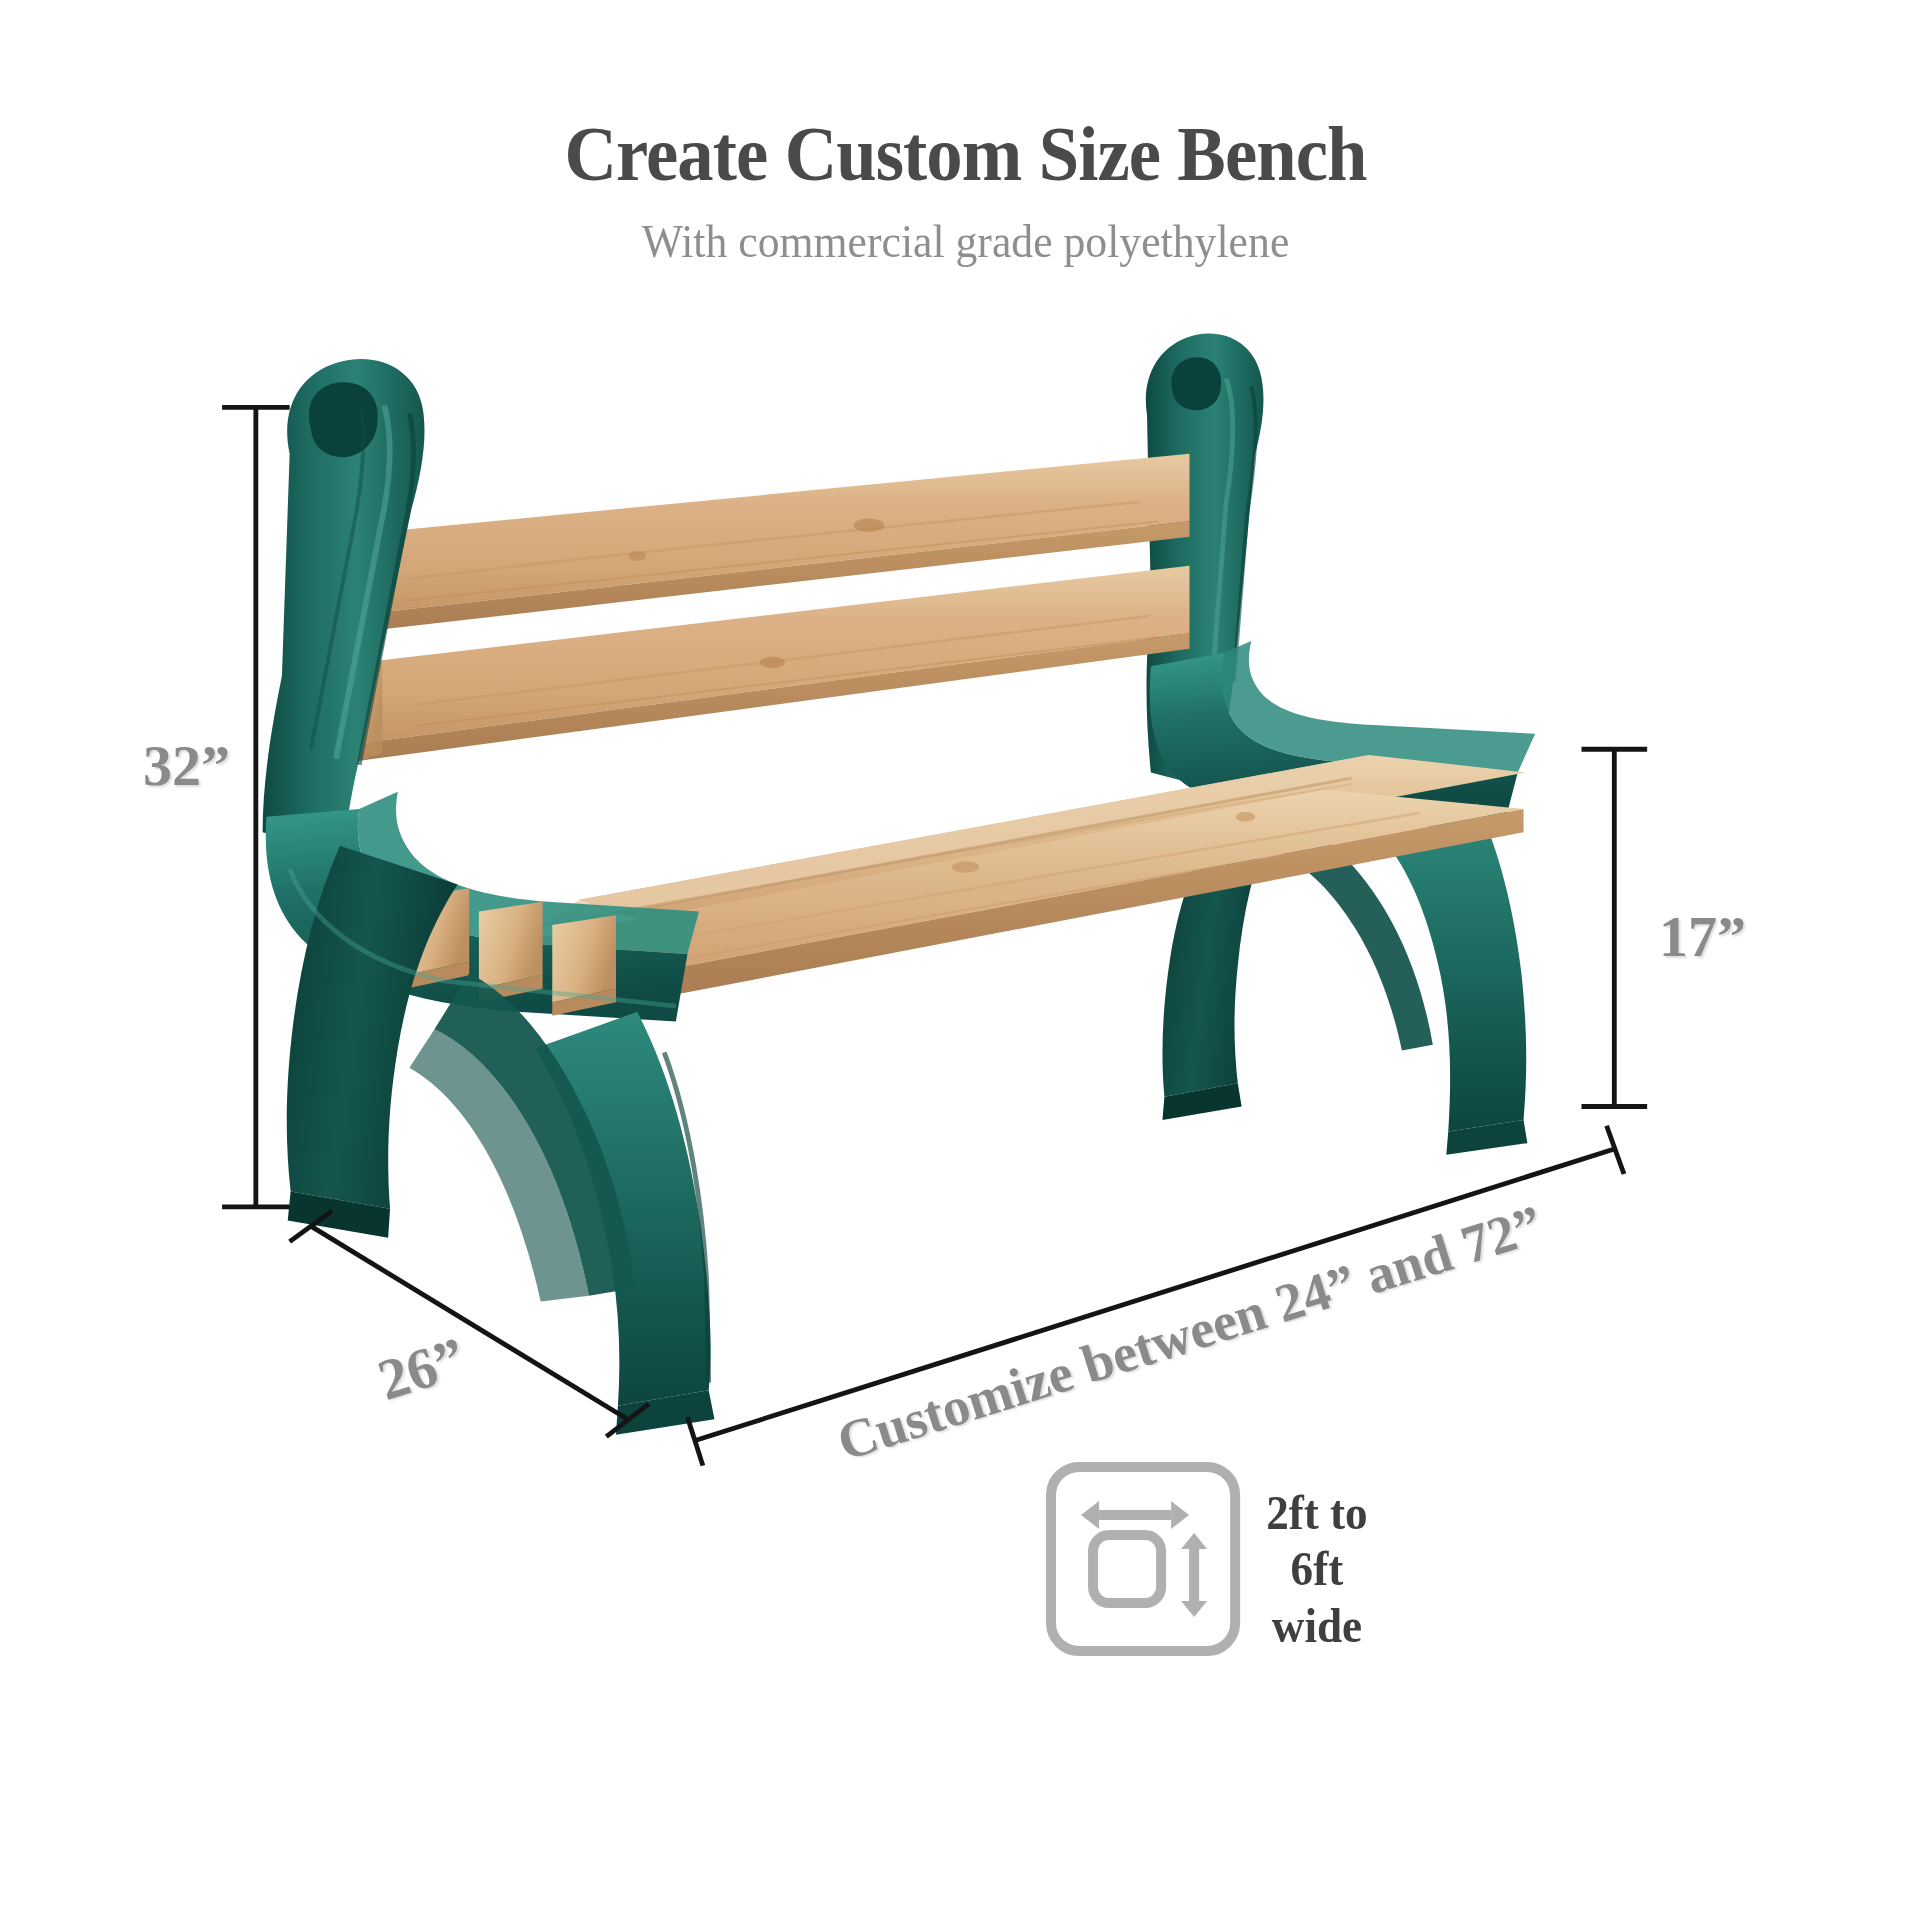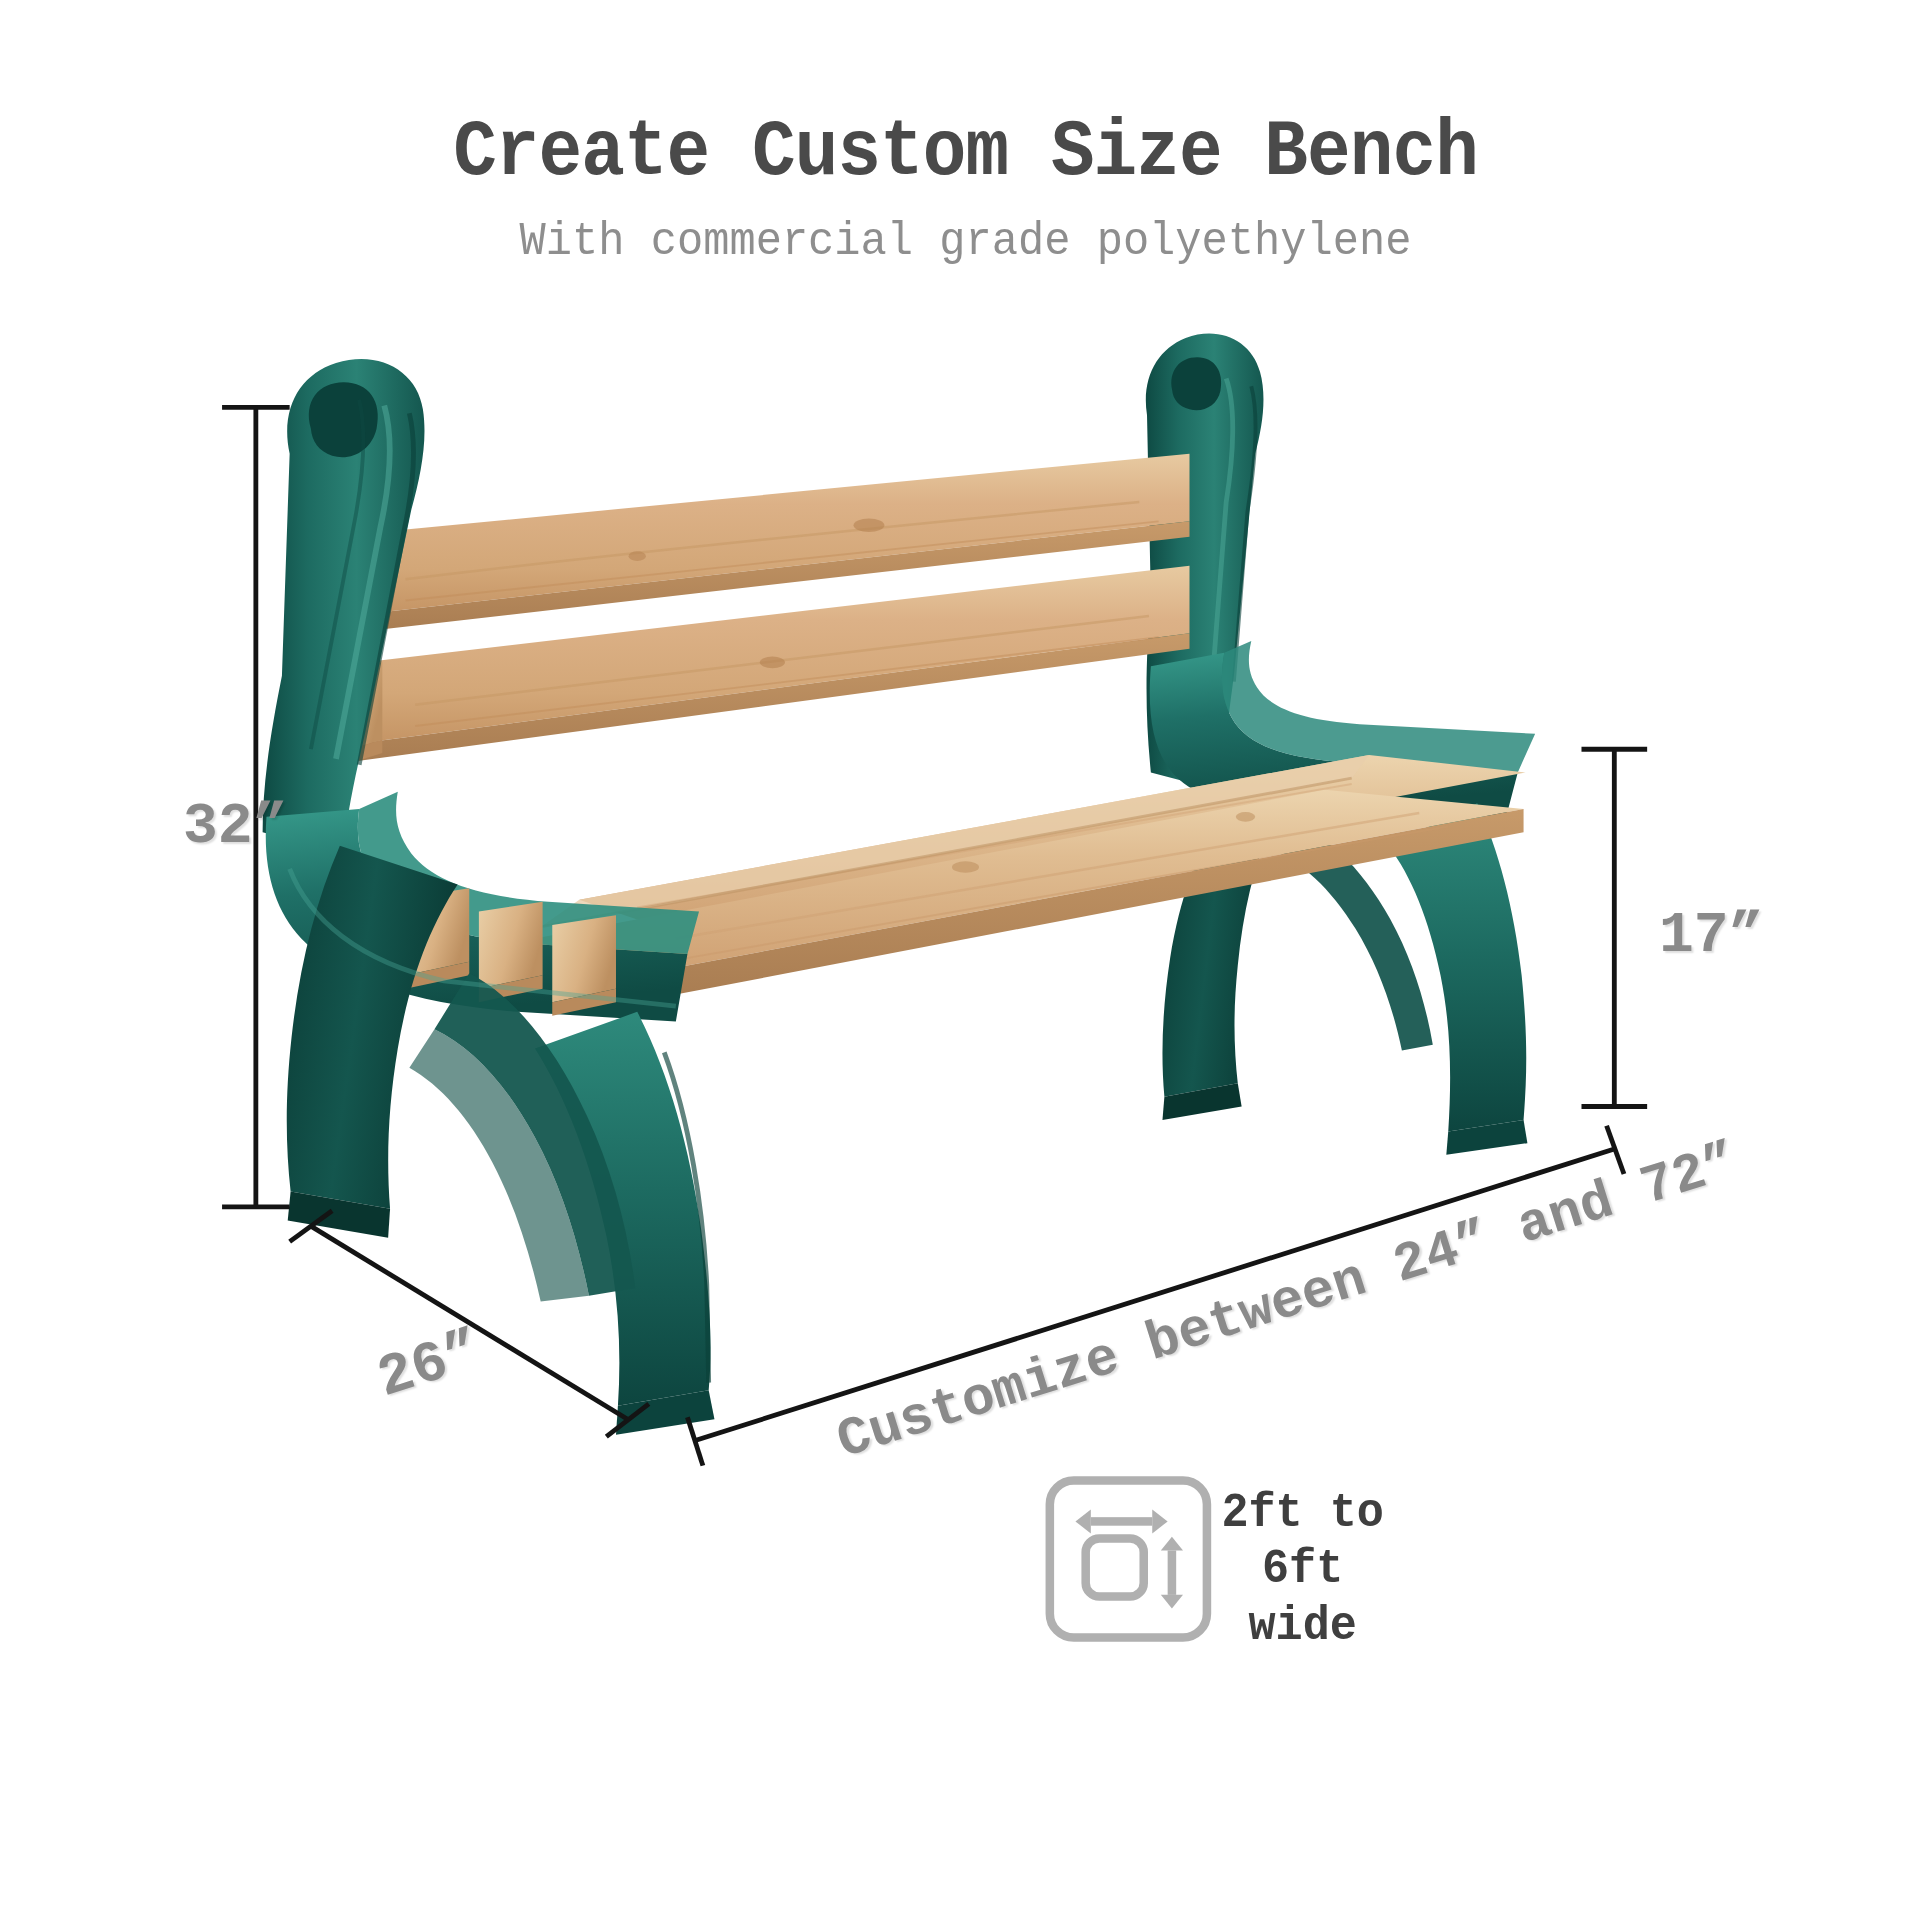--- a/index.html
+++ b/index.html
@@ -5,21 +5,21 @@
   html, body {
     margin: 0;
     padding: 0;
     background: #ffffff;
   }
   #page {
     position: relative;
     width: 1931px;
     height: 1931px;
     background: #ffffff;
-    font-family: Liberation Mono, monospace;
+    font-family: Liberation Serif, serif;
     overflow: hidden;
   }
 
   
   #header {
     position: absolute;
     left: 0; top: 0;
     width: 1931px;
     text-align: center;
   }
@@ -53,21 +53,21 @@
   #stage svg { display: block; }
 
   
   .dim-label {
     position: absolute;
     font-weight: bold;
     color: #8a8a8a;
     white-space: nowrap;
     text-shadow: 1.9px 1.9px 1.9px rgba(0,0,0,0.13);
   }
-  #label-32 { left: 143px; top: 794px; font-size: 58px; margin-left: 40px; }
+  #label-32 { left: 143px; top: 732px; font-size: 58px; }
   #label-17 { left: 1659px; top: 903px; font-size: 58px; }
   #label-26 {
     left: 370px; top: 1350px; font-size: 58px;
     transform: rotate(-17.5deg);
     transform-origin: left top;
   }
   #label-width {
     left: 830px; top: 1414px; font-size: 54px;
     transform: rotate(-17.5deg);
     transform-origin: left top;

